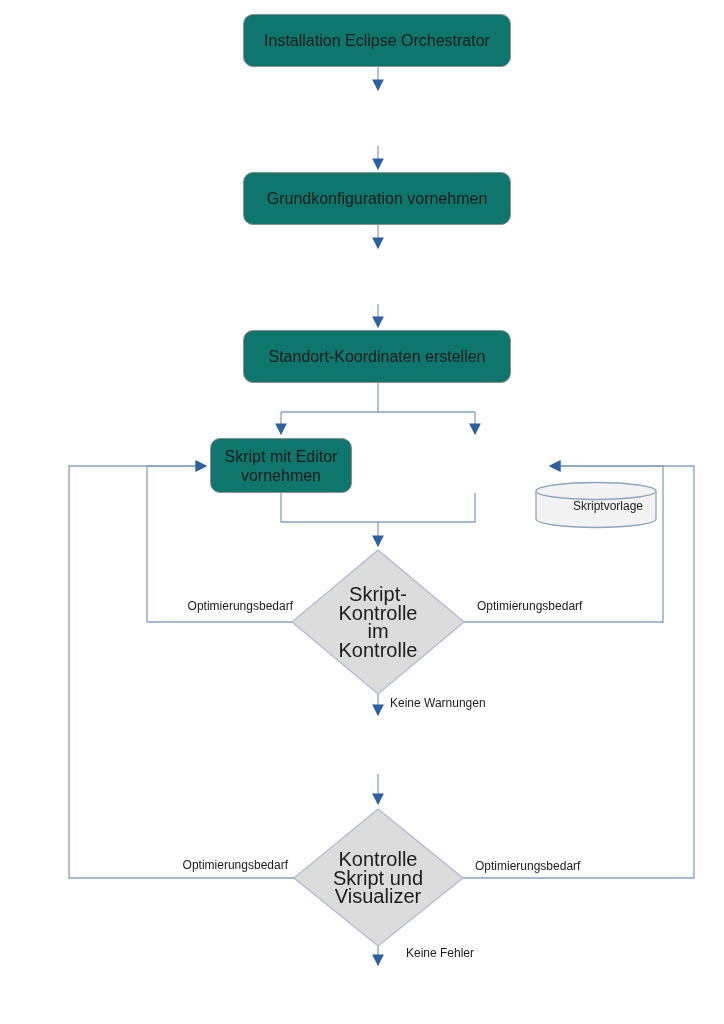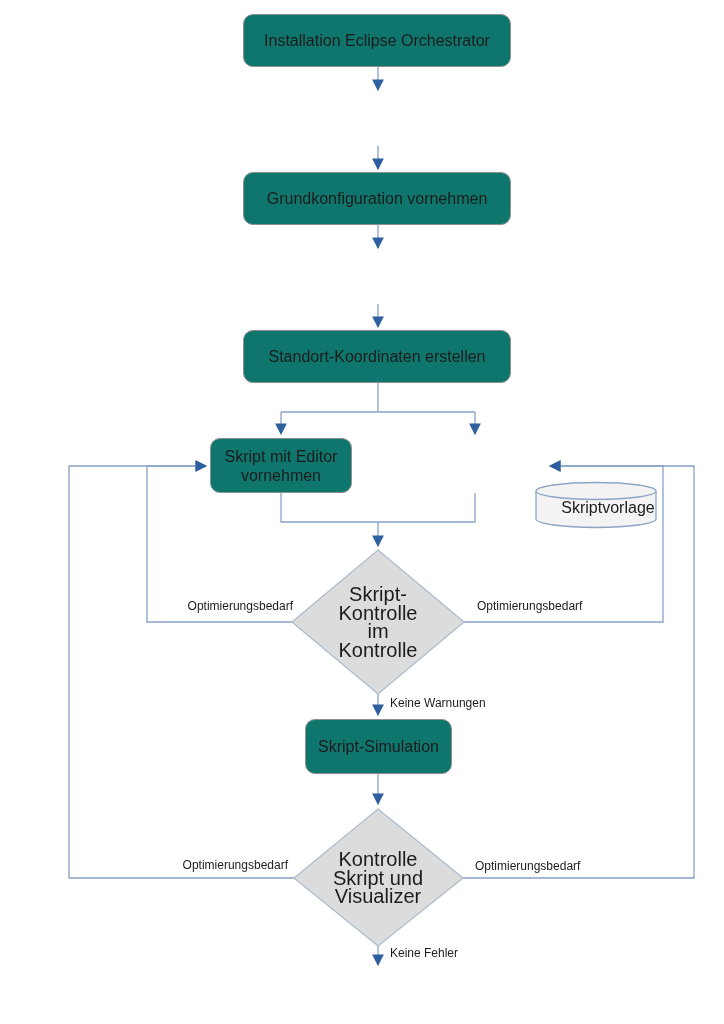--- a/index.html
+++ b/index.html
@@ -18,21 +18,21 @@
     position:absolute;z-index:2;text-align:center;
     font-size:20px;line-height:18.5px;
   }
   .edge-label{
     position:absolute;z-index:4;white-space:nowrap;font-size:12px;line-height:18px;
   }
   .edge-label.right-align{text-align:right;}
   .cyl-svg{position:absolute;left:530px;top:478px;z-index:3;}
   .cyl-label{
     position:absolute;left:536px;top:499px;width:144px;z-index:4;
-    text-align:center;font-size:16px;white-space:nowrap;
+    text-align:center;font-size:12px;white-space:nowrap;
   }
 </style>
 </head>
 <body>
 
 <div class="stage">
 
   <svg class="layer" width="724" height="1024" viewBox="0 0 724 1024">
     <defs>
       <marker id="arr" viewBox="0 0 10 10" refX="9" refY="5" markerWidth="9" markerHeight="9" orient="auto-start-reverse">
@@ -79,23 +79,20 @@
   <div class="box" style="left:243px;top:330px;width:268px;height:53px">
     <span>Standort-Koordinaten erstellen</span>
   </div>
 
   <div class="box" style="left:210px;top:438px;width:142px;height:55px">
     <span>Skript mit Editor</span>
     <span>vornehmen</span>
   </div>
 
 
-  <div class="box" style="left:305px;top:719px;width:147px;height:55px">
-    <span>Skript-Simulation</span>
-  </div>
 
 
   <div class="diamond-text" style="left:308px;top:585px;width:140px">
     <div>Skript-</div>
     <div>Kontrolle</div>
     <div>im</div>
     <div>Kontrolle</div>
   </div>
 
   <div class="diamond-text" style="left:308px;top:850px;width:140px">
@@ -113,15 +110,15 @@
   <div class="edge-label right-align" style="left:153px;top:597px;width:140px">Optimierungsbedarf</div>
 
   <div class="edge-label" style="left:477px;top:597px">Optimierungsbedarf</div>
 
   <div class="edge-label right-align" style="left:148px;top:856px;width:140px">Optimierungsbedarf</div>
 
   <div class="edge-label" style="left:475px;top:857px">Optimierungsbedarf</div>
 
   <div class="edge-label" style="left:390px;top:694px">Keine Warnungen</div>
 
-  <div class="edge-label" style="left:390px;top:944px">Keine Fehler</div>
+  <div class="edge-label" style="left:406px;top:944px">Keine Fehler</div>
 
 </div>
 
 </body></html>

